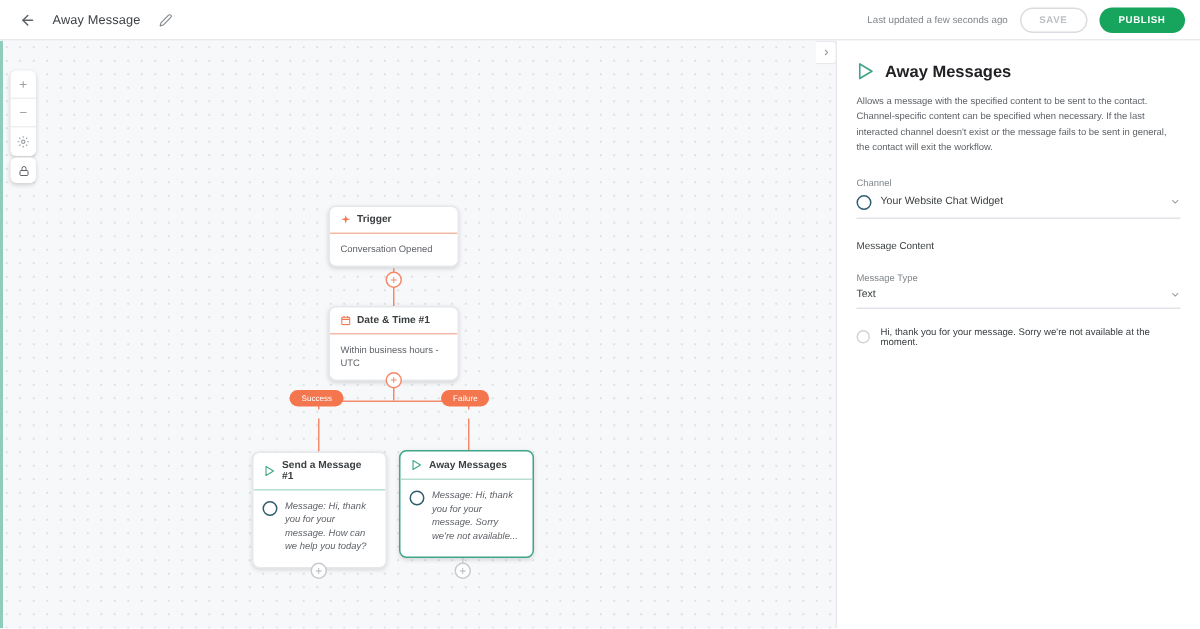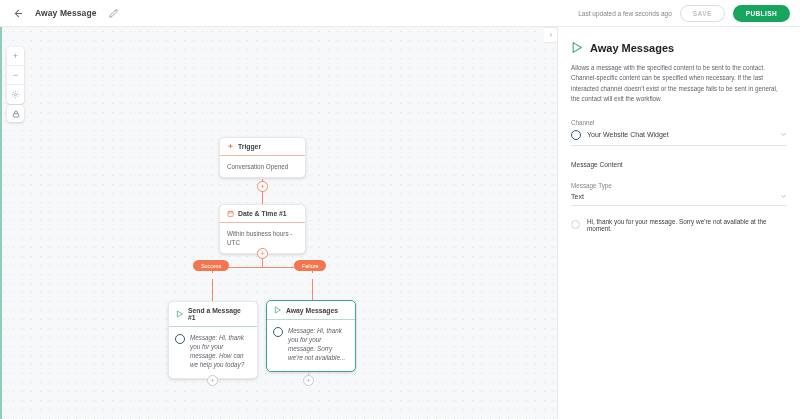--- a/index.html
+++ b/index.html
@@ -16,21 +16,21 @@
     position: absolute; left: 0; top: 0; width: 800px; height: 27px;
     background: #ffffff; border-bottom: 1px solid #e8eaed;
     display: flex; align-items: center; z-index: 30;
   }
   .back-btn {
     width: 22px; height: 22px; margin-left: 7px;
     display: flex; align-items: center; justify-content: center;
     cursor: pointer; color: #5f6368;
   }
   .flow-title {
-    font-size: 8.5px; font-weight: bold; color: #3c4043;
+    font-size: 8.5px; font-weight: normal; color: #3c4043;
     margin-left: 6px; letter-spacing: .1px;
   }
   .edit-btn {
     width: 18px; height: 18px; margin-left: 8px;
     display: flex; align-items: center; justify-content: center;
     cursor: pointer; color: #80868b;
   }
   .topbar-right {
     margin-left: auto; display: flex; align-items: center; gap: 8px;
     padding-right: 10px;

